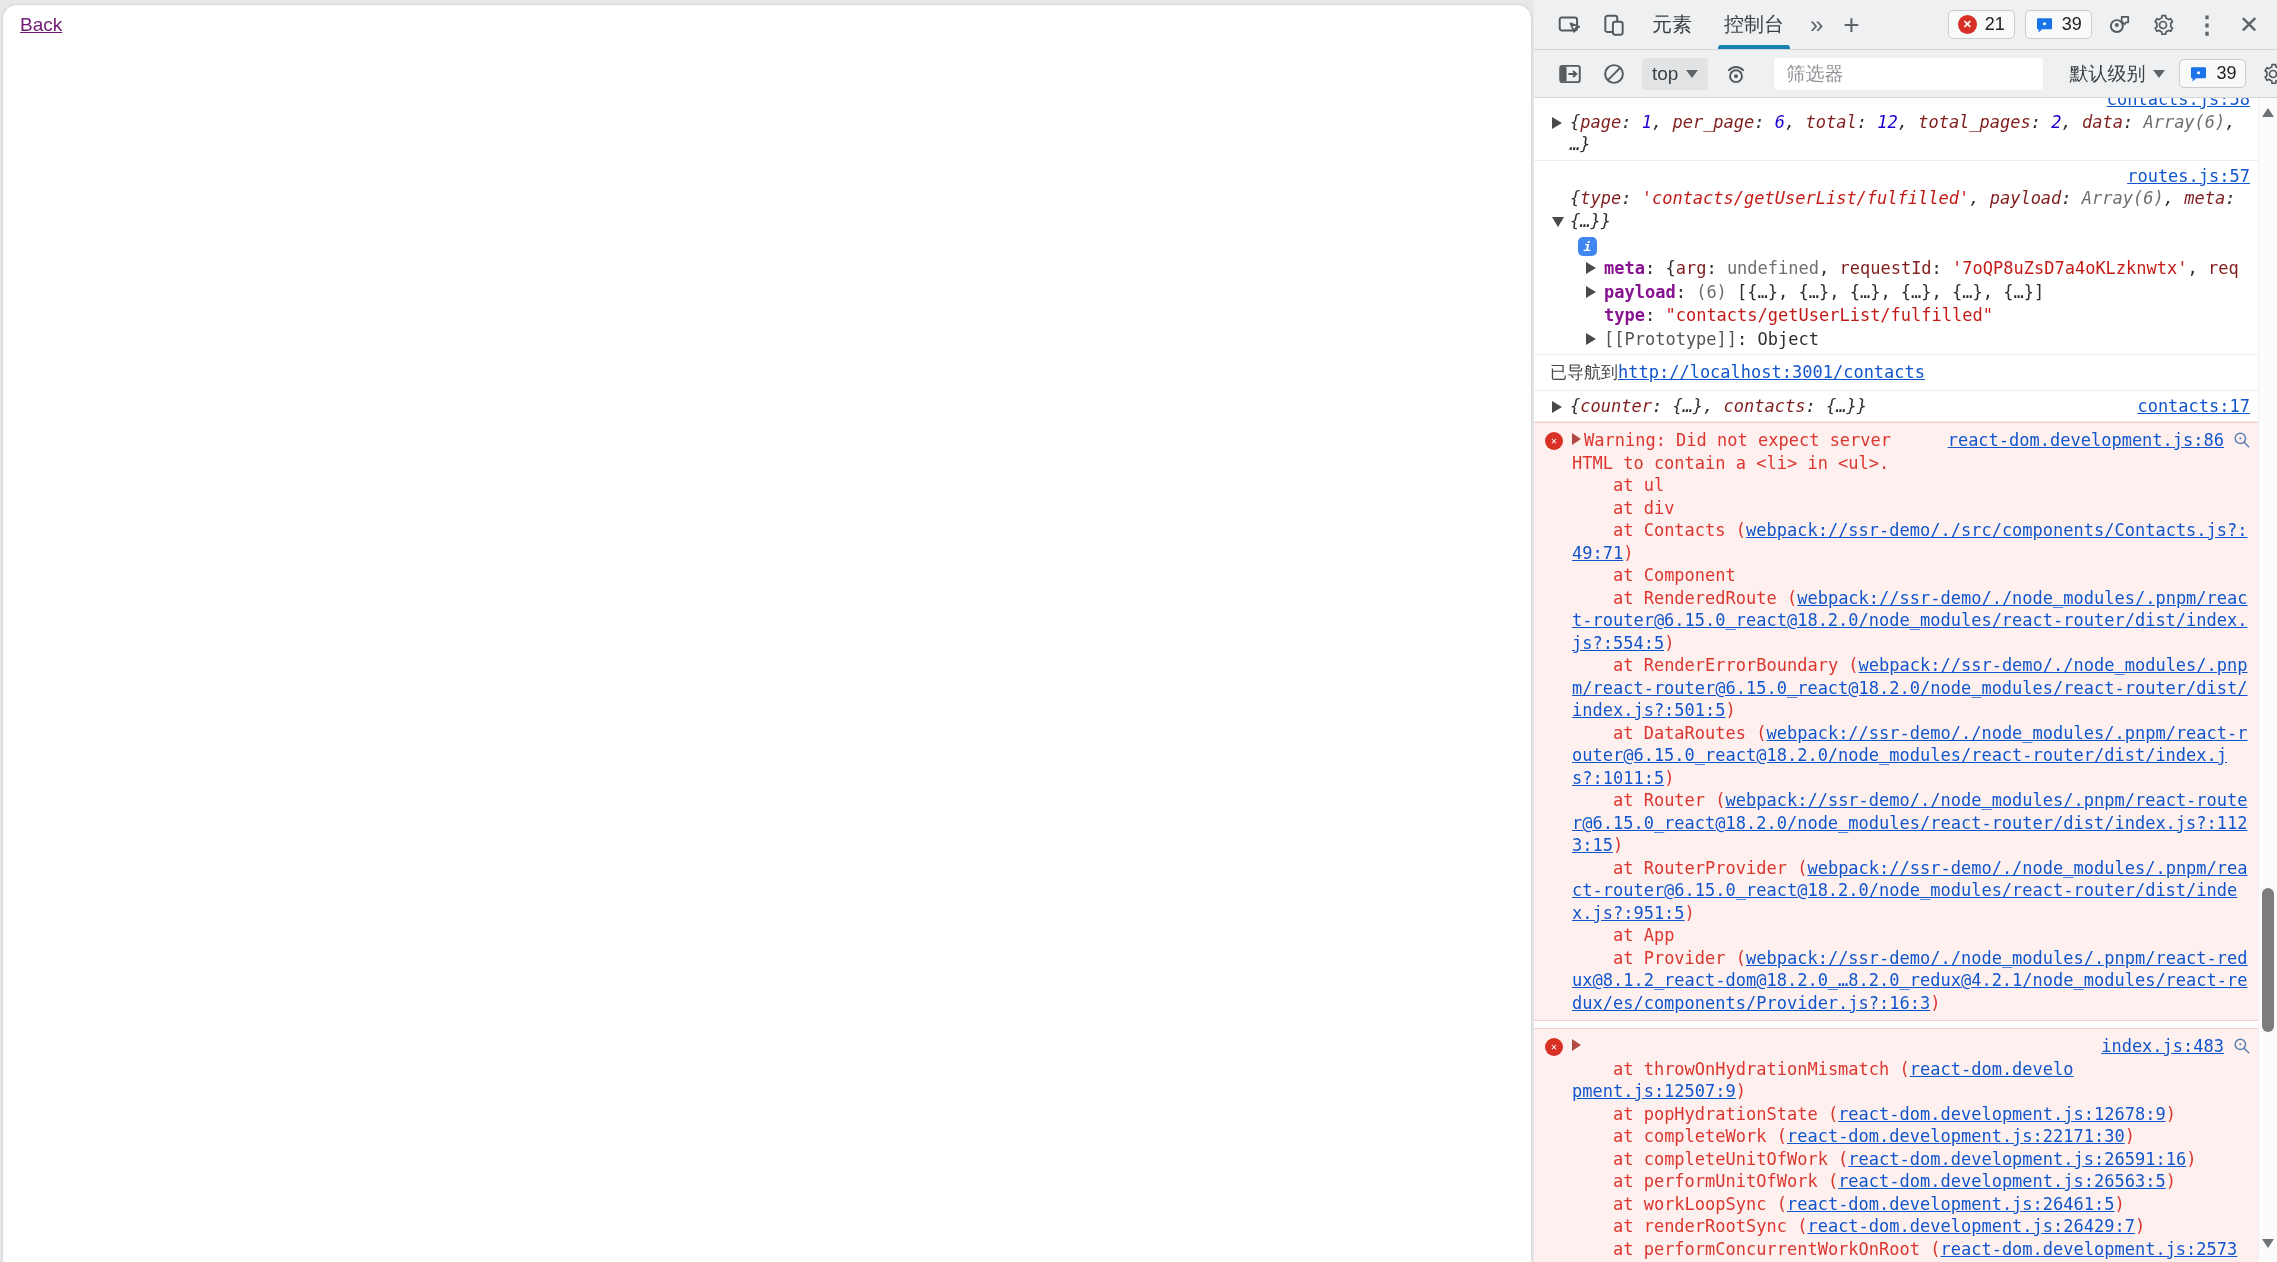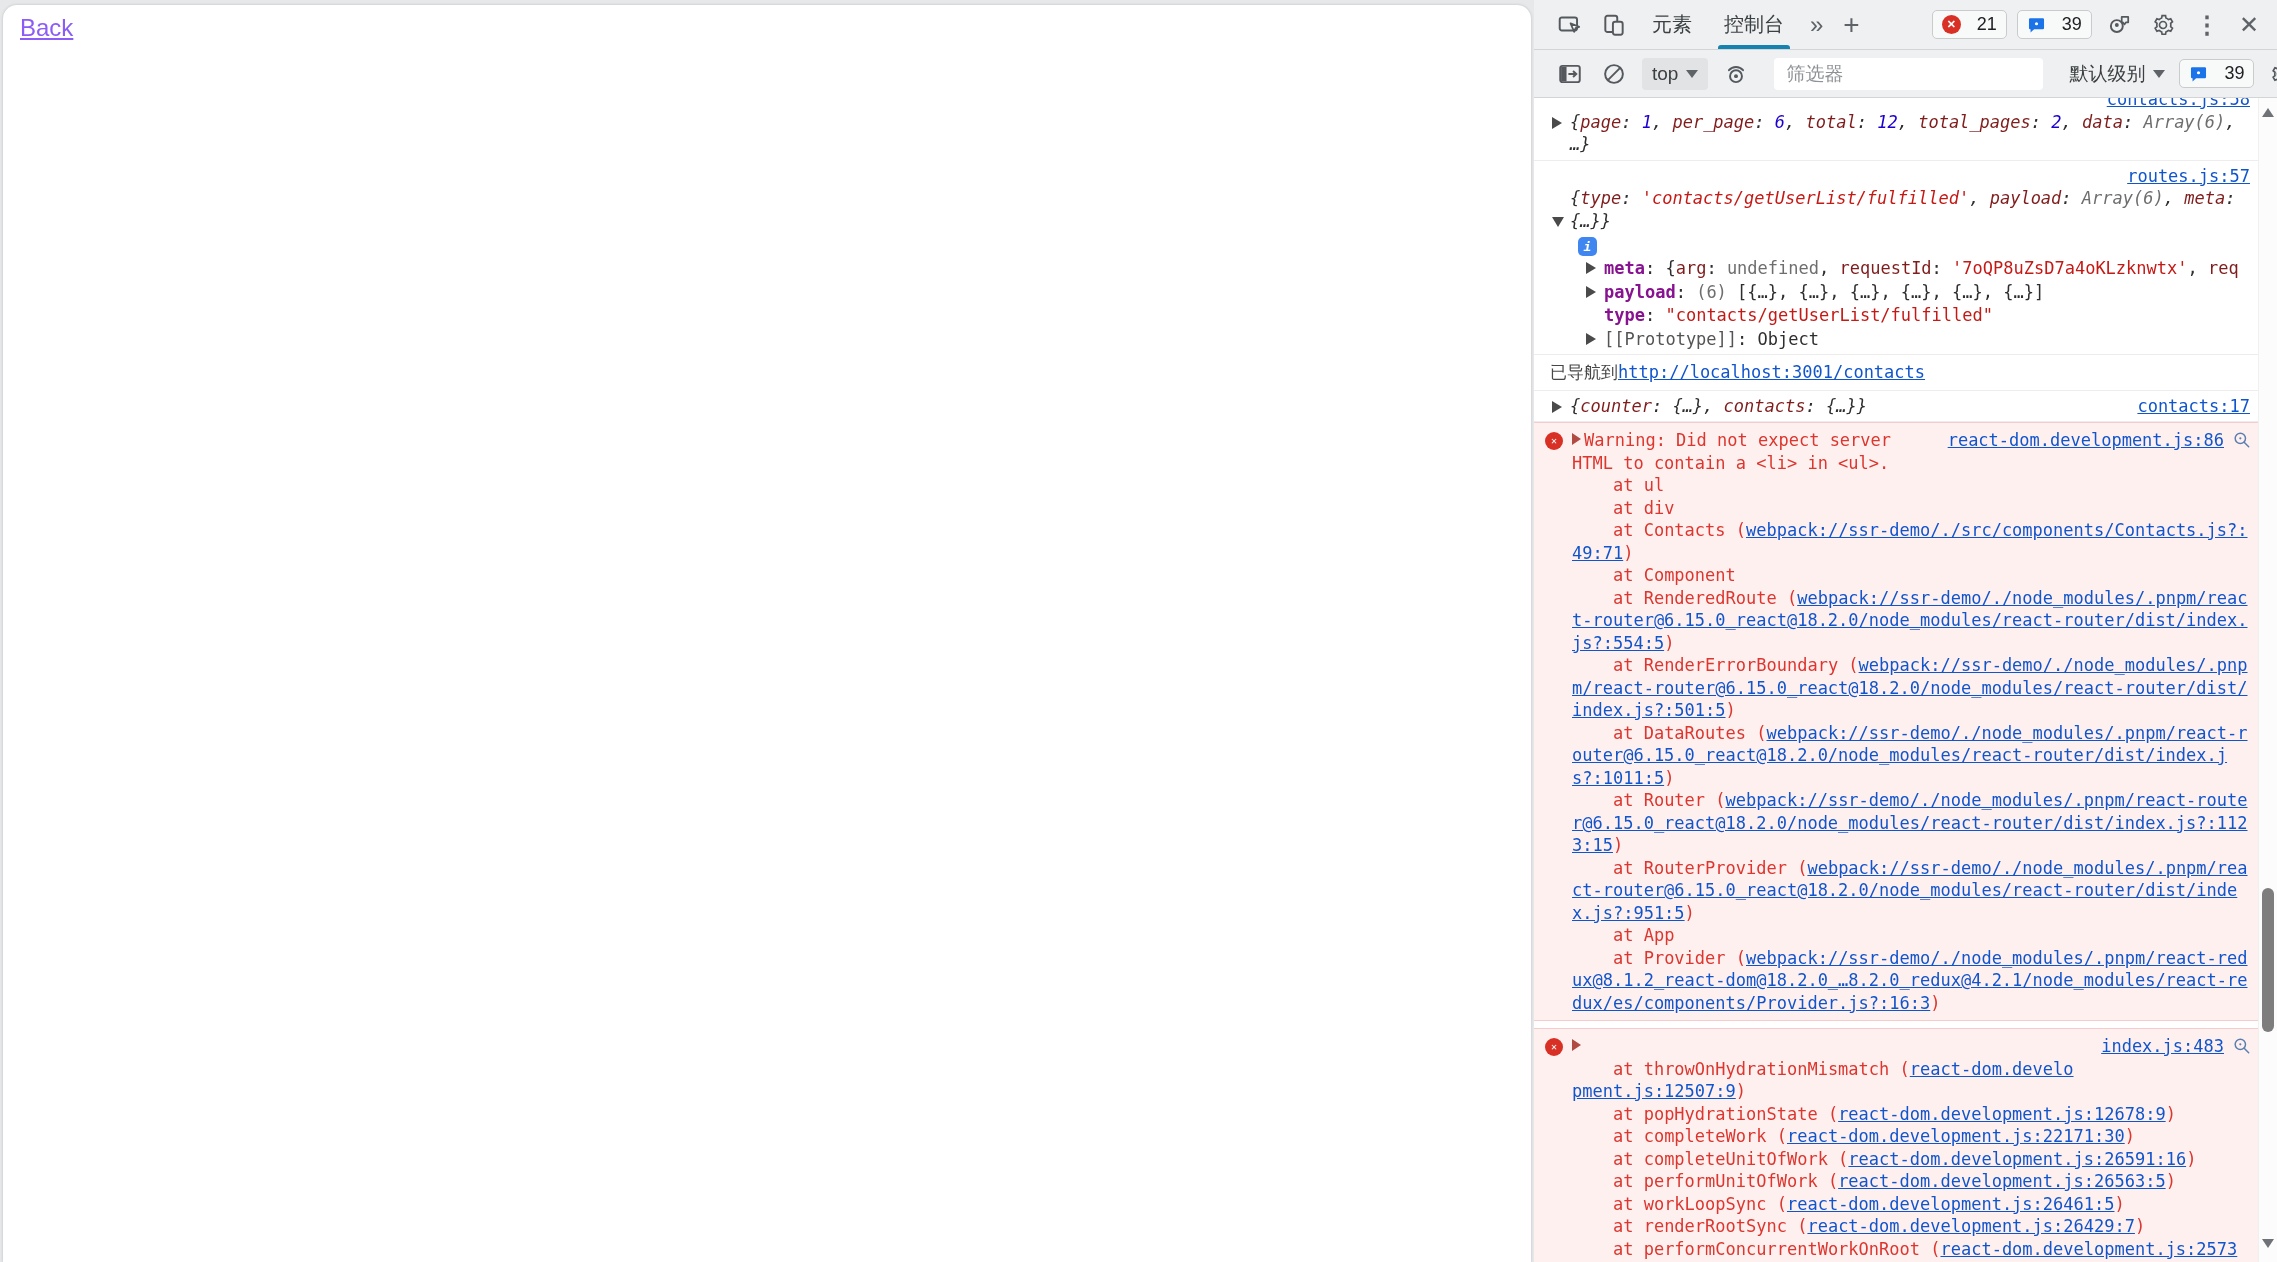--- a/index.html
+++ b/index.html
@@ -12,21 +12,21 @@
   .app { position:relative; width:2277px; height:1262px; }
 
   
   .page {
     position:absolute; left:3px; top:5px; width:1528px; height:1257px;
     background:#ffffff; border-radius:14px 14px 0 0;
     box-shadow:0 0 3px rgba(0,0,0,0.18);
   }
   .back-link {
     position:absolute; left:17px; top:9px;
-    font-size:24px; color:#8b5cf6; text-decoration:underline; cursor:pointer;
+    font-size:19px; color:#701a75; text-decoration:underline; cursor:pointer;
   }
 
   
   .devtools {
     position:absolute; left:1534px; top:0; width:743px; height:1262px;
     background:#ffffff;
   }
   .tabbar {
     box-sizing:border-box; height:50px; background:#eef0f1;
     border-bottom:1px solid #d2d4d6;
@@ -39,21 +39,21 @@
     padding:0 16px; font-size:20px; color:#3c4043; cursor:pointer; flex:none;
   }
   .tab.active::after {
     content:""; position:absolute; left:10px; right:10px; bottom:0; height:4px;
     border-radius:3px 3px 0 0; background:#1583b0;
   }
   .txticon { font-size:24px; color:#5f6368; padding:0 10px; cursor:pointer; flex:none; }
   .txticon.plus { font-size:28px; font-weight:300; }
   .spacer { flex:1; }
   .pill {
-    display:flex; align-items:center; gap:16px; flex:none;
+    display:flex; align-items:center; gap:8px; flex:none;
     background:#f8f9f9; border:1px solid #c9cbcd; border-radius:5px;
     padding:3px 9px; margin:0 5px; cursor:pointer;
   }
   .pill .cnt { font-size:18px; color:#202124; }
   .errdot-sm {
     width:19px; height:19px; border-radius:50%; background:#d93025; flex:none;
     color:#fff; font-size:11px; line-height:19px; text-align:center; font-weight:bold;
   }
   .errdot-sm::before { content:"✕"; }
   .bubble { width:19px; height:19px; flex:none; }

